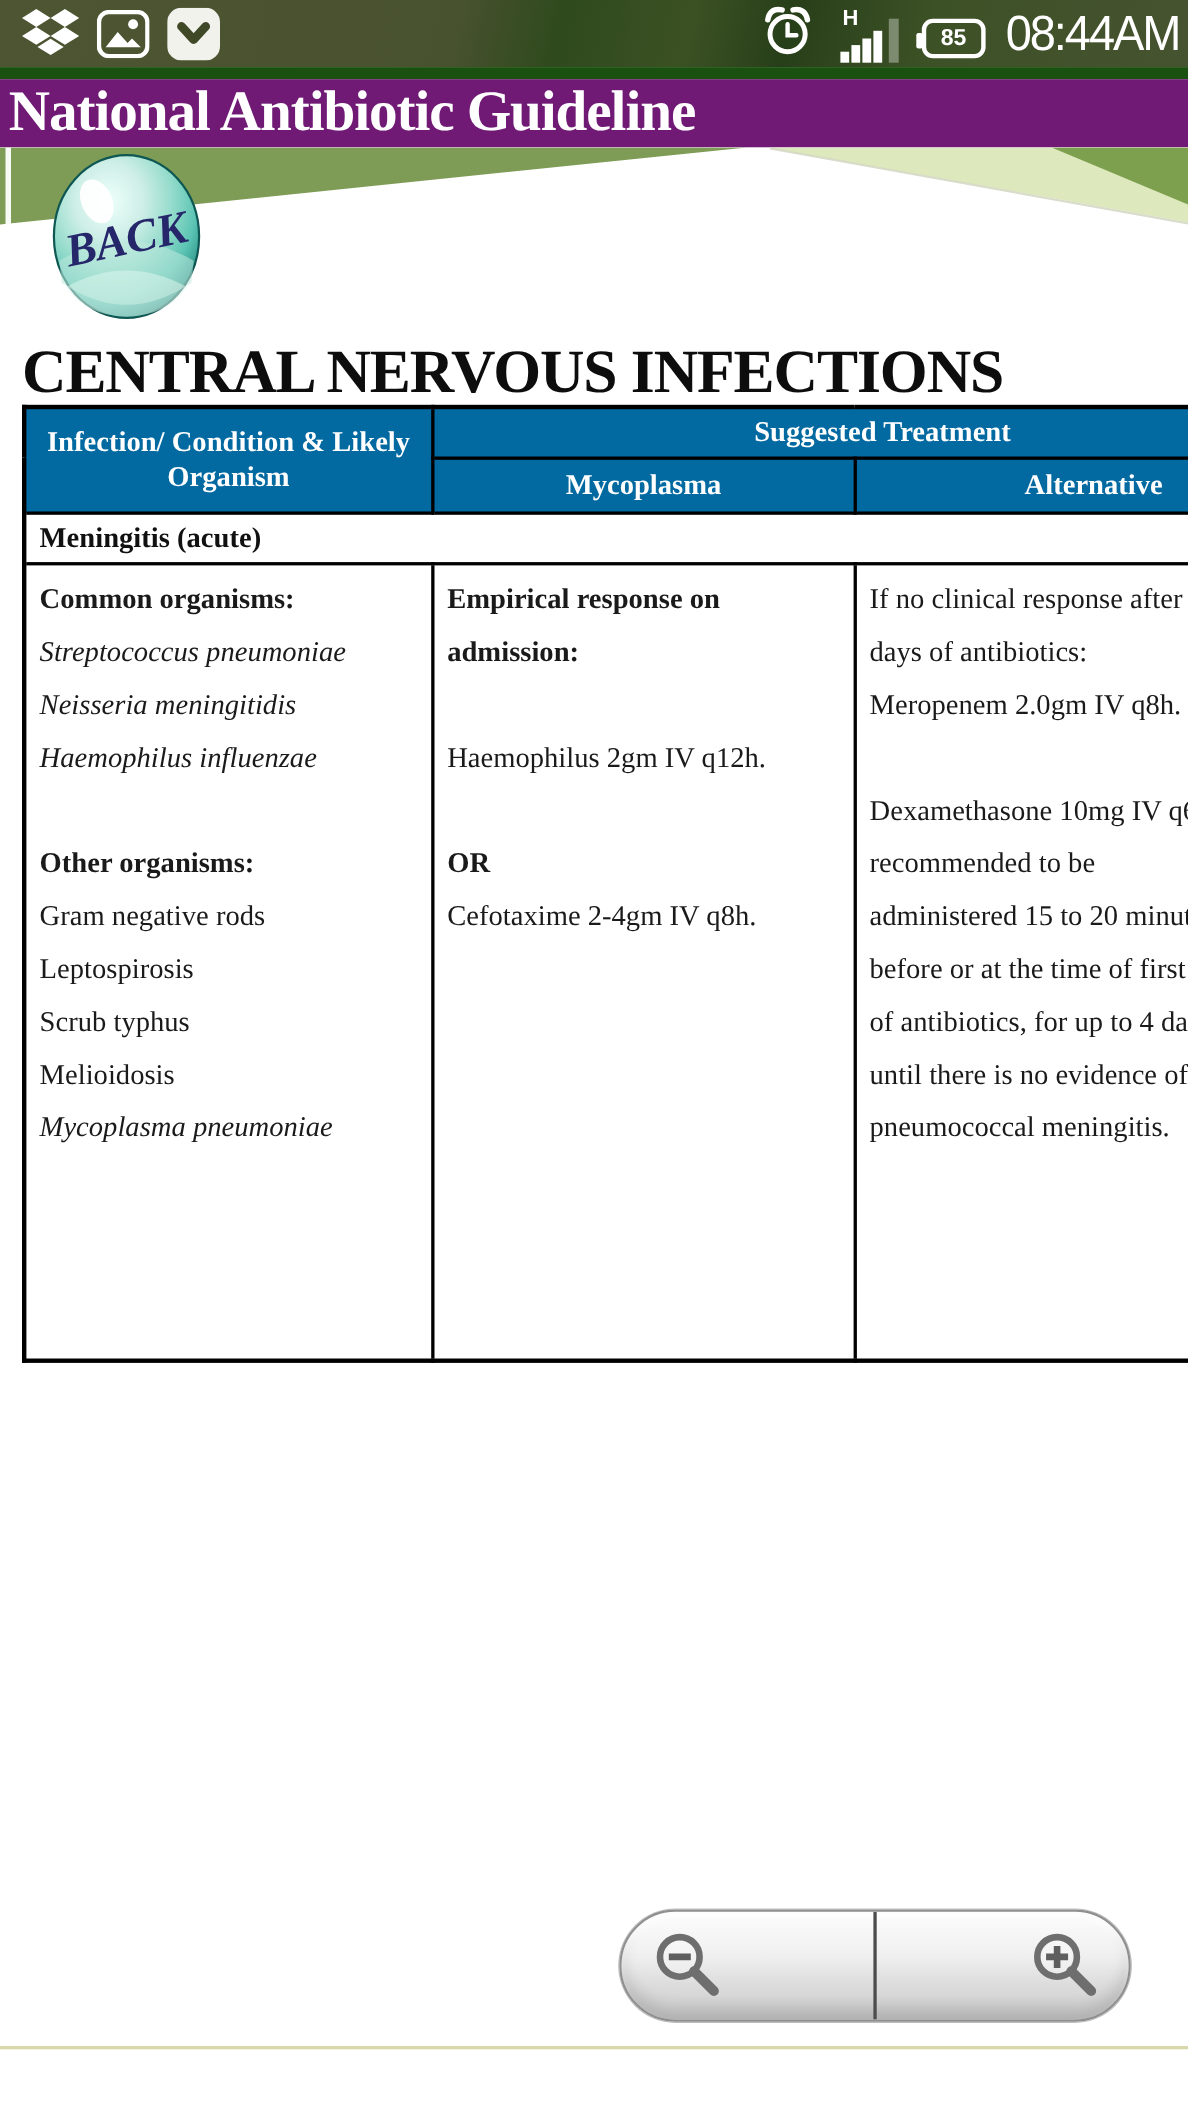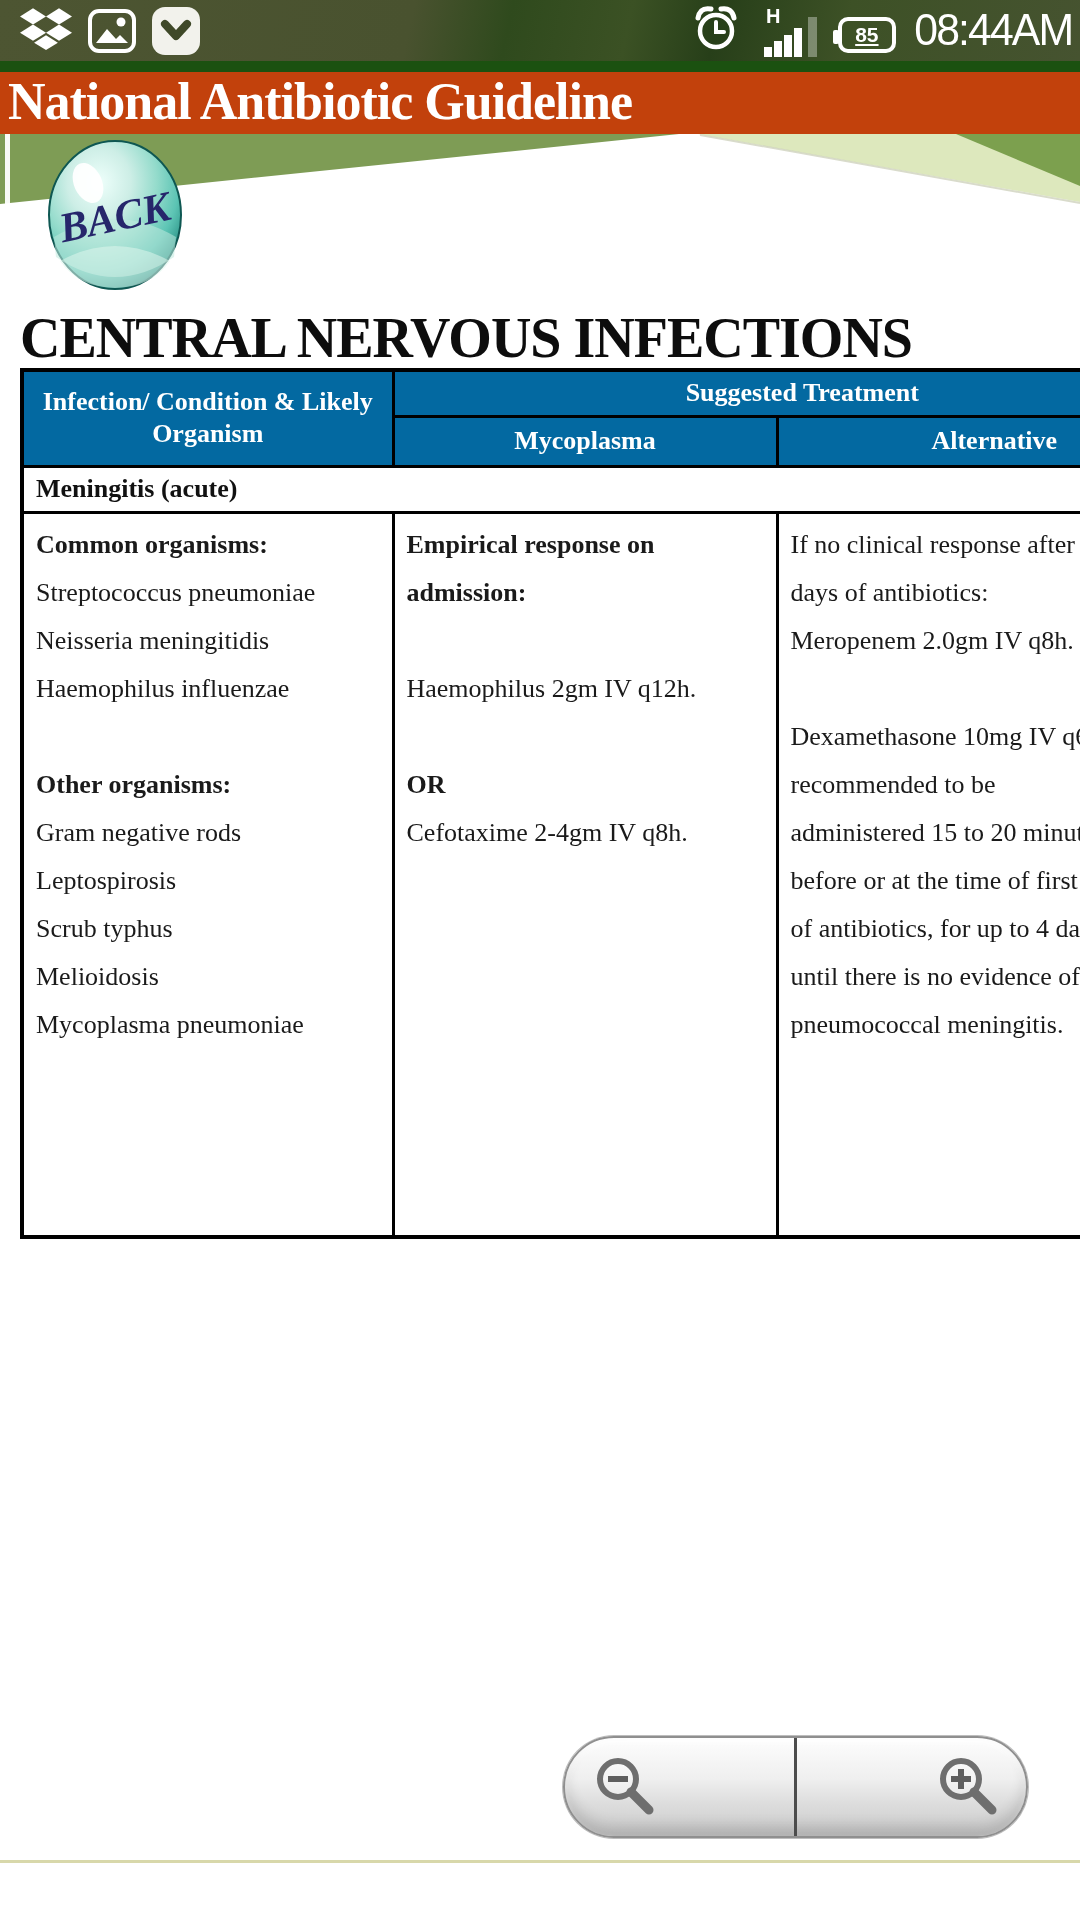--- a/index.html
+++ b/index.html
@@ -14,32 +14,32 @@
     position:absolute; left:0; top:0; width:1080px; height:61px;
     background:linear-gradient(102deg,#4d5532 0%,#49522f 38%,#2f4a1d 47%,#3b5124 58%,#273f19 66%,#3d5126 78%,#465330 100%);
     display:flex; justify-content:space-between; align-items:center;
     padding:0 8px 0 20px; color:#fff;
   }
   .sb-left{ display:flex; align-items:center; gap:16px; height:100%; }
   .sb-right{ display:flex; align-items:flex-end; gap:10px; height:100%; padding-bottom:2px; }
   .sb-icon{ display:flex; align-items:center; }
   .battery{
     position:relative; width:58px; height:36px; border:4px solid #fff; border-radius:10px;
-    display:flex; align-items:center; justify-content:center; margin-bottom:6px;text-decoration:underline;
+    display:flex; align-items:center; justify-content:center; margin-bottom:6px;
   }
   .battery .nub{ position:absolute; left:-9px; top:9px; width:6px; height:14px; background:#fff; border-radius:2px; }
   .battery span{ font-family:"Liberation Sans",sans-serif; font-size:21px; font-weight:bold; color:#fff; }
   .clock-time{
     font-family:"Liberation Sans",sans-serif; font-weight:400; font-size:45px; color:#fff;
     letter-spacing:-2px; line-height:58px; transform:scaleX(.95); transform-origin:right;
   }
 
   
   .bar-strip{ position:absolute; left:0; top:61px; width:1080px; height:11px; background:#1b5110; }
-  .app-bar{ position:absolute; left:0; top:72px; width:1080px; height:62px; background:#c2410c; }
+  .app-bar{ position:absolute; left:0; top:72px; width:1080px; height:62px; background:#701a75; }
   .app-bar h1{
     color:#fff; font-size:52px; font-weight:bold; line-height:60px; padding-left:8px;
     letter-spacing:-1px; white-space:nowrap;
   }
 
   
   .band{ position:absolute; left:0; top:134px; width:1080px; height:136px; }
 
   
   .back-btn{
@@ -66,21 +66,21 @@
   td.section-cell{
     height:46px; font-size:26px; font-weight:bold; color:#111;
     padding-left:12px; vertical-align:middle; border-bottom-width:2px;
   }
   td.body-cell{
     height:725px; vertical-align:top; padding:7px 12px 0 12px;
     font-size:26px; color:#1a1a1a; background:#fff;
   }
   .tline{ line-height:48px; min-height:48px; white-space:nowrap; }
   .tline.b{ font-weight:bold; }
-  .tline.i{ }
+  .tline.i{ font-style:italic; }
 
   
   .zoom-ctl{
     position:absolute; left:563px; top:1736px; width:465px; height:102px;
     border-radius:51px; border:2px solid #8f8f8f;
     background:linear-gradient(180deg,#fdfdfd 0%,#efefef 42%,#dcdcdc 68%,#cccccc 100%);
     box-shadow:inset 0 -10px 14px rgba(0,0,0,.14), inset 0 4px 6px rgba(255,255,255,.9), 0 0 0 1px #bdbdbd;
     display:flex; overflow:hidden;
   }
   .zoom-half{

